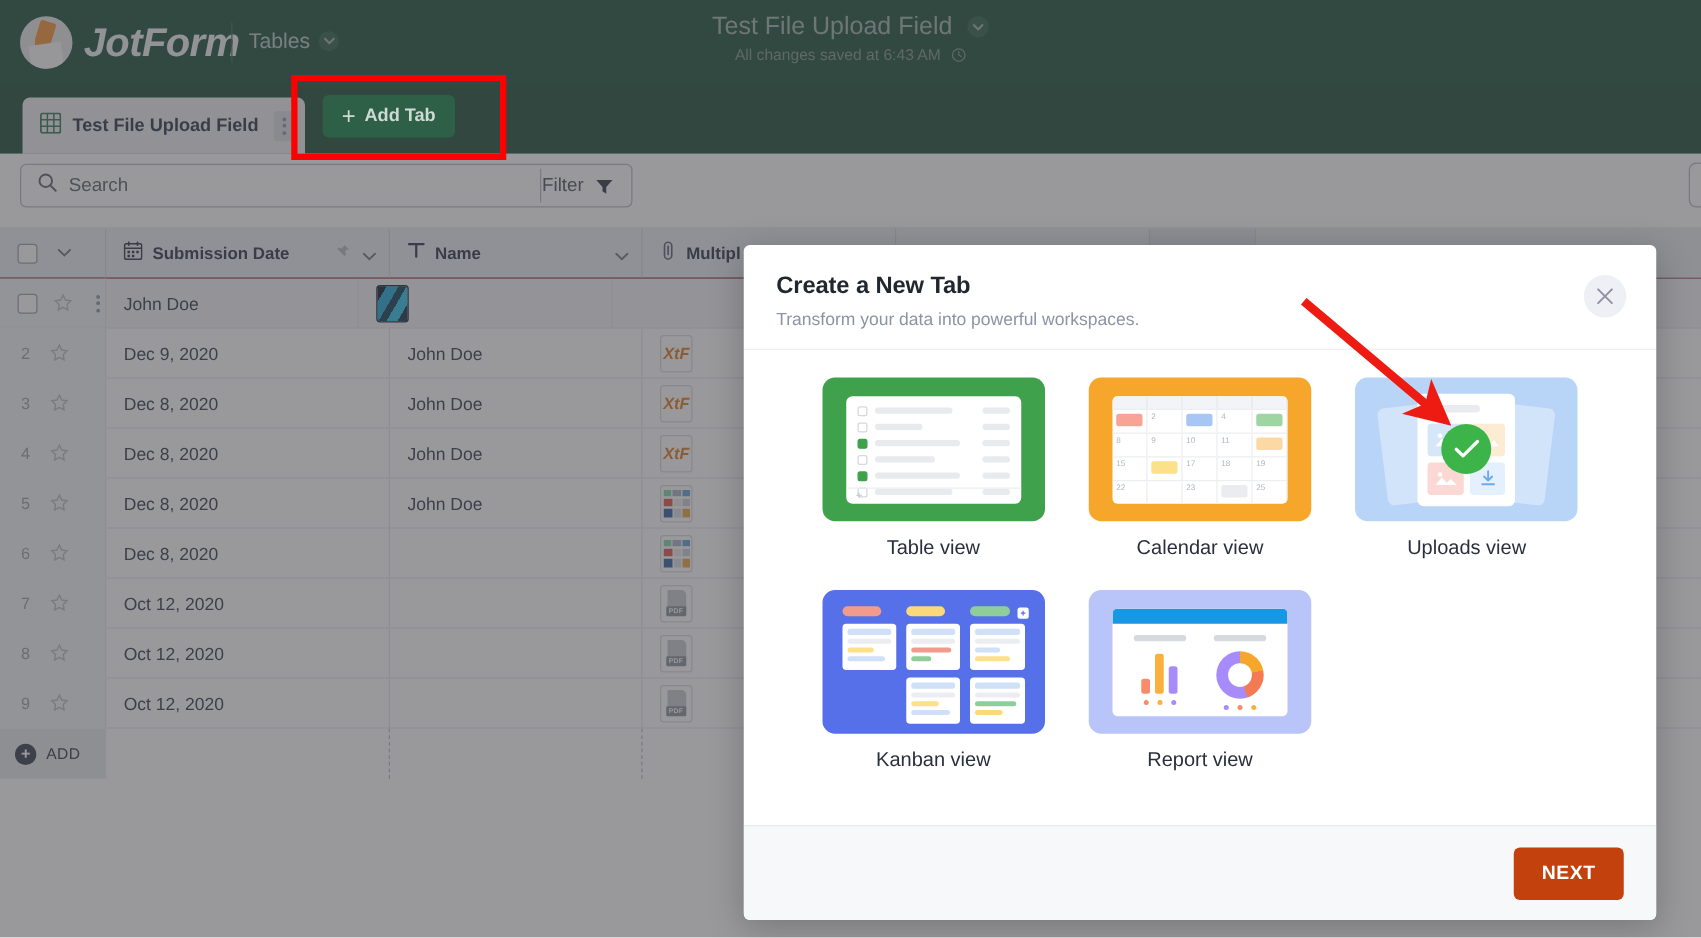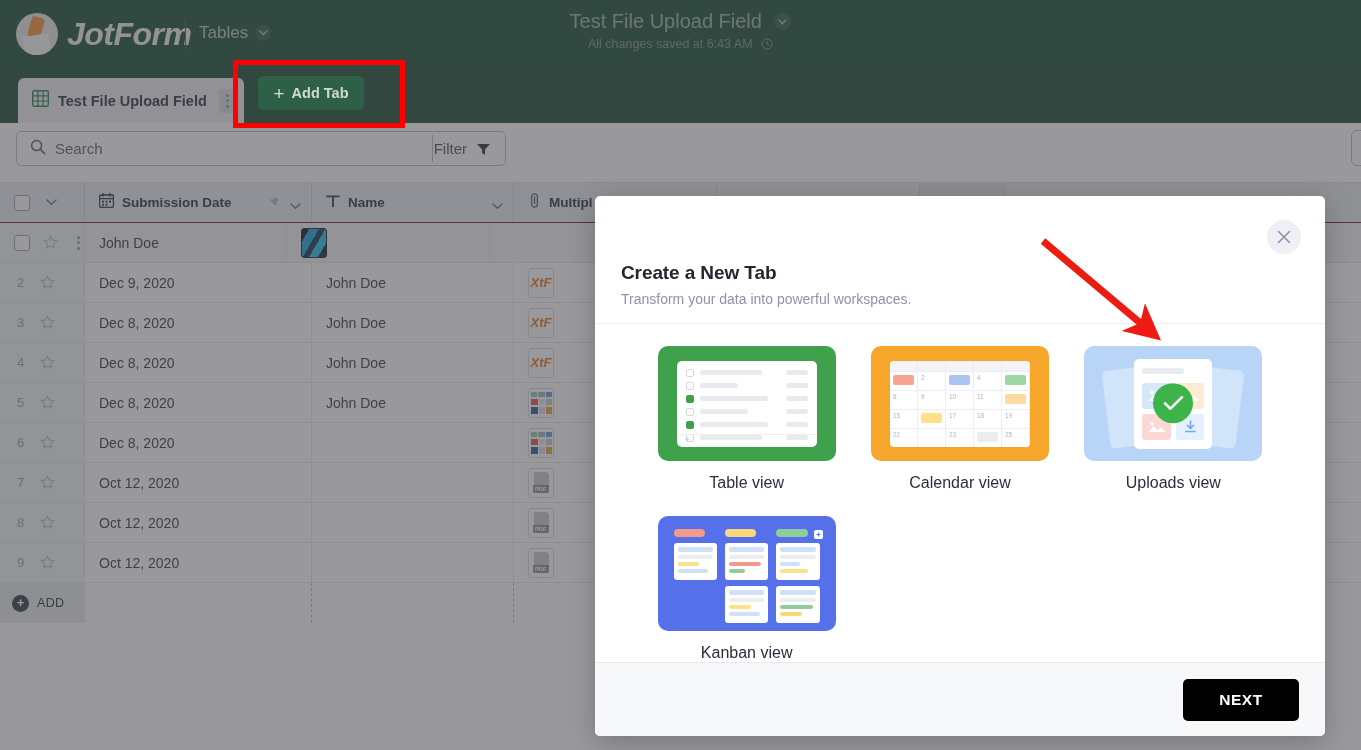--- a/index.html
+++ b/index.html
@@ -190,21 +190,21 @@
   .pdf-badge { position: absolute; left: 4px; bottom: 4px; background: #8b9099; color: #fff; font-size: 5.5px; font-weight: bold; padding: 1px 2px; border-radius: 1px; letter-spacing: .2px; }
 
   
   .modal {
     position: absolute; left: 595px; top: 196px; width: 730px; height: 540px;
     background: #fff; border-radius: 5px; z-index: 50;
     box-shadow: 0 6px 28px rgba(0,0,0,.22);
     display: flex; flex-direction: column; overflow: hidden;
   }
   .modal-head { padding: 22px 26px 16px 26px; position: relative; border-bottom: 1px solid #eceef1; }
-  .modal-title { font-size: 19px; color: #22262f; font-weight: bold; letter-spacing: -.1px; margin-top: 44px; }
+  .modal-title { font-size: 19px; color: #22262f; font-weight: bold; letter-spacing: -.1px; }
   .modal-sub { margin-top: 7px; font-size: 14px; color: #8d93a3; }
   .modal-close {
     position: absolute; right: 24px; top: 24px; width: 34px; height: 34px;
     border-radius: 50%; background: #eef0f6;
     display: flex; align-items: center; justify-content: center;
   }
   .modal-body { flex: 1; padding: 22px 60px 0 60px; }
   .grid { display: grid; grid-template-columns: repeat(3, 1fr); row-gap: 24px; column-gap: 30px; }
   .vcard { display: flex; flex-direction: column; align-items: center; }
   .vcard-art {
@@ -280,21 +280,21 @@
     background: conic-gradient(#f6a62a 0 22%, #f47a54 22% 45%, #a78bfa 45% 100%);
     position: relative; }
   .a-rep .donut::after { content:""; position: absolute; left: 50%; top: 50%; transform: translate(-50%,-50%);
     width: 19px; height: 19px; border-radius: 50%; background: #fff; }
 
   .modal-foot {
     height: 76px; background: #f7f8fa; border-top: 1px solid #e7e9ee;
     display: flex; align-items: center; justify-content: flex-end; padding-right: 26px;
   }
   .next-btn {
-    width: 116px; height: 42px; background: #000000; border-radius: 5px;
+    width: 88px; height: 42px; background: #c2410c; border-radius: 5px;
     color: #fff; font-size: 15.5px; font-weight: bold; letter-spacing: .5px;
     display: flex; align-items: center; justify-content: center;
   }
 
   
   .red-arrow { position: absolute; left: 0; top: 0; width: 1361px; height: 750px; z-index: 70; pointer-events: none; }
 </style>
 </head>
 <body>
 
@@ -861,20 +861,52 @@
                     <div class="kl"></div>
                     <div class="kl" style="background:#8fce9a;width:92%"></div>
                     <div class="kl" style="background:#fbd87a;width:60%"></div>
                   </div>
               </div>
             </div>
           </div>
           <div class="vcard-label">Kanban view</div>
         </div>
 
+        <div class="vcard">
+          <div class="vcard-art a-rep">
+            <div class="sheet">
+              <div class="topbar"></div>
+              <div class="inner">
+                <div class="half">
+                  <div class="cap"></div>
+                  <div class="bars">
+                    <i class="bar" style="height:12px;background:#f78b6b"></i>
+                    <i class="bar" style="height:32px;background:#fbb03b"></i>
+                    <i class="bar" style="height:22px;background:#a78bfa"></i>
+                  </div>
+                  <div class="dots">
+                      <i class="dot" style="background:#f78b6b"></i>
+                      <i class="dot" style="background:#fbb03b"></i>
+                      <i class="dot" style="background:#a78bfa"></i>
+                    </div>
+                </div>
+                <div class="half">
+                  <div class="cap"></div>
+                  <div class="donut"></div>
+                  <div class="dots">
+                      <i class="dot" style="background:#a78bfa"></i>
+                      <i class="dot" style="background:#f78b6b"></i>
+                      <i class="dot" style="background:#fbb03b"></i>
+                    </div>
+                </div>
+              </div>
+            </div>
+          </div>
+          <div class="vcard-label">Report view</div>
+        </div>
 
       </div>
     </div>
 
     <div class="modal-foot">
       <div class="next-btn">NEXT</div>
     </div>
   </div>
 
   <div class="red-rect"></div>

